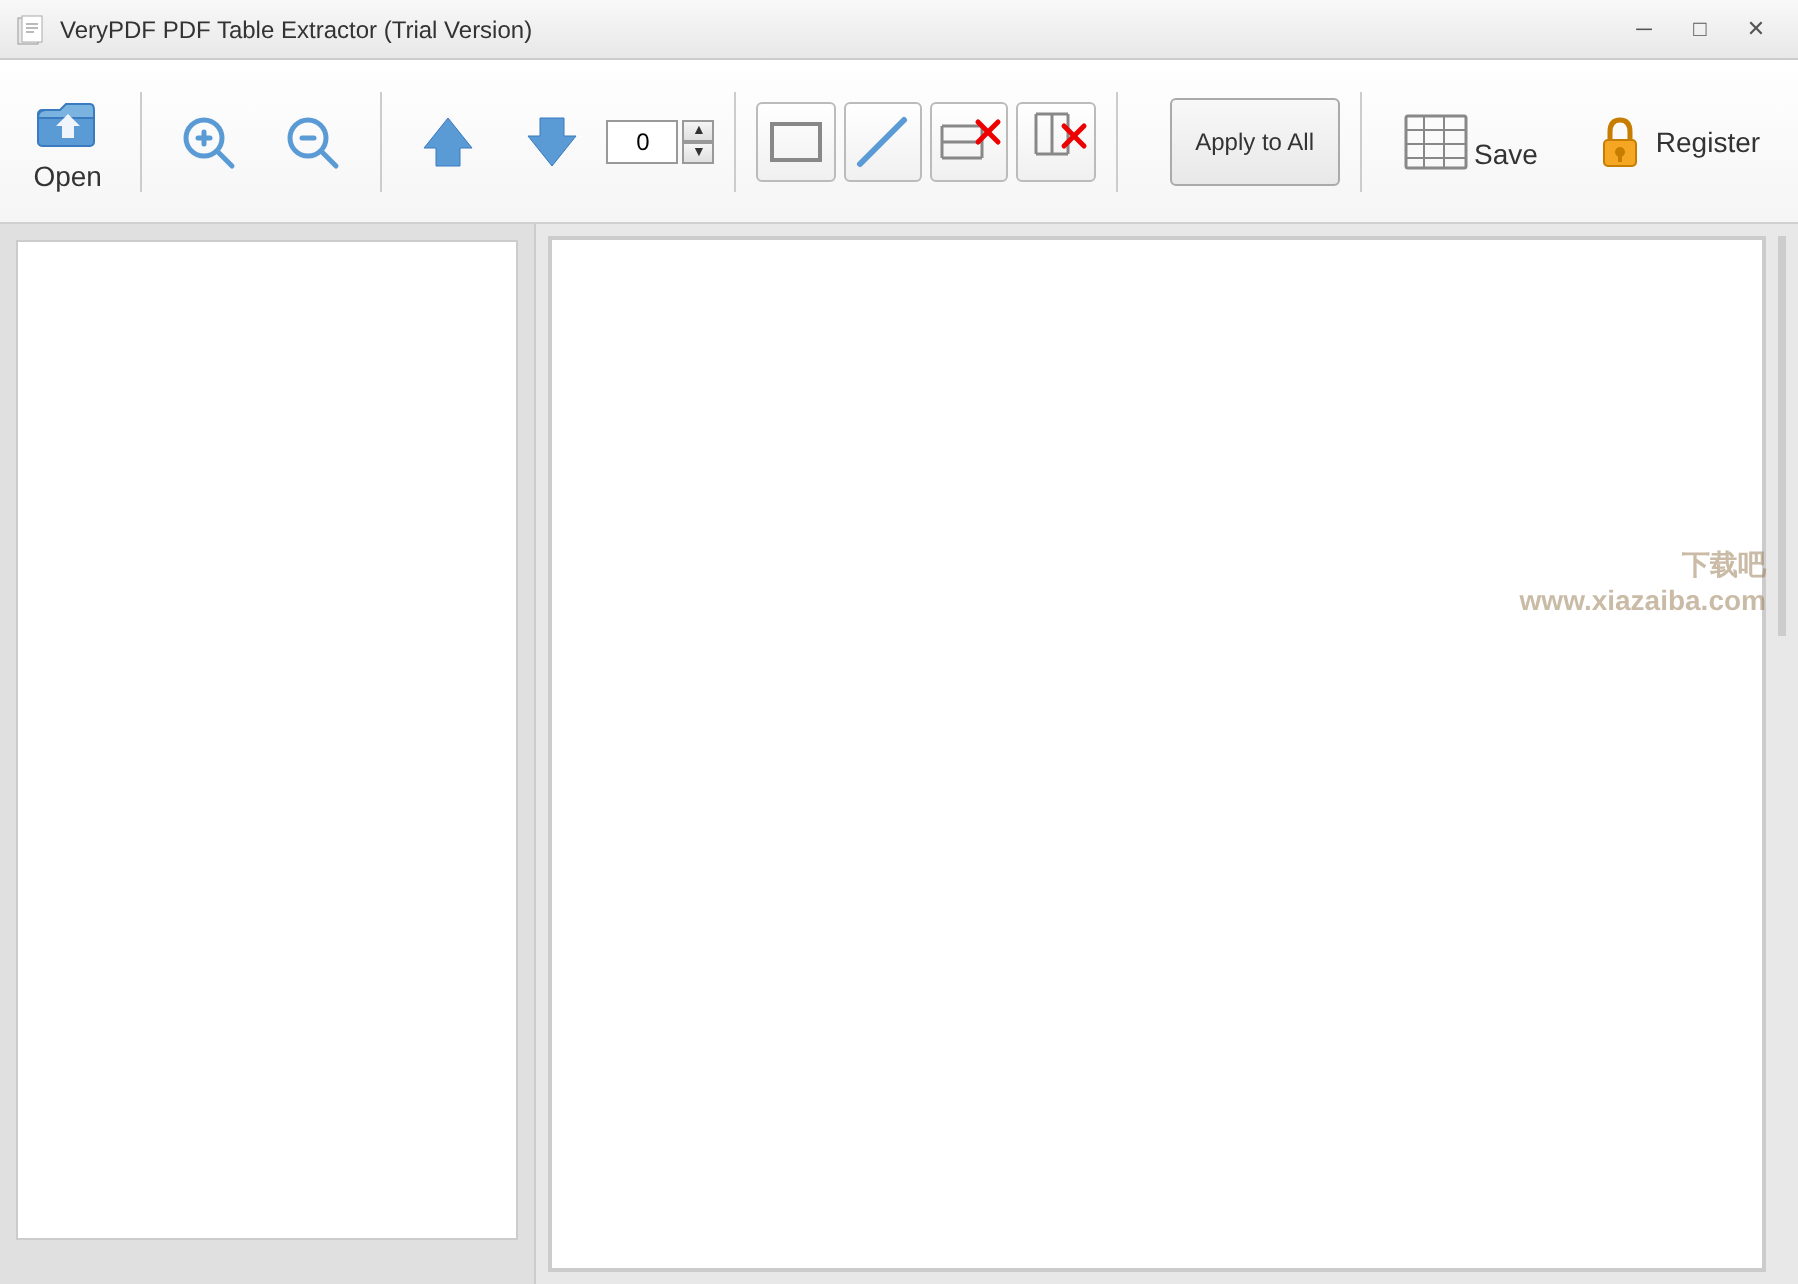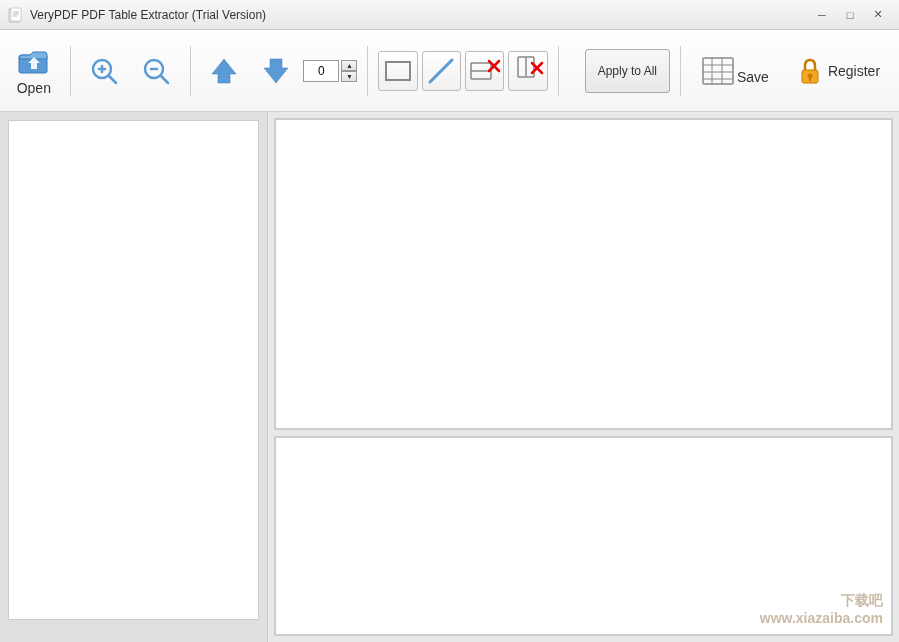--- a/index.html
+++ b/index.html
@@ -213,21 +213,21 @@
       width: 100%;
       background: white;
       border: 1px solid #ccc;
       min-height: 500px;
     }
 
     
     .right-panel {
       flex: 1;
       display: flex;
-      flex-direction: column;
+      flex-direction: row;
       padding: 6px;
       gap: 6px;
     }
 
     .preview-area {
       flex: 1;
       background: white;
       border: 2px solid #ccc;
       position: relative;
     }

